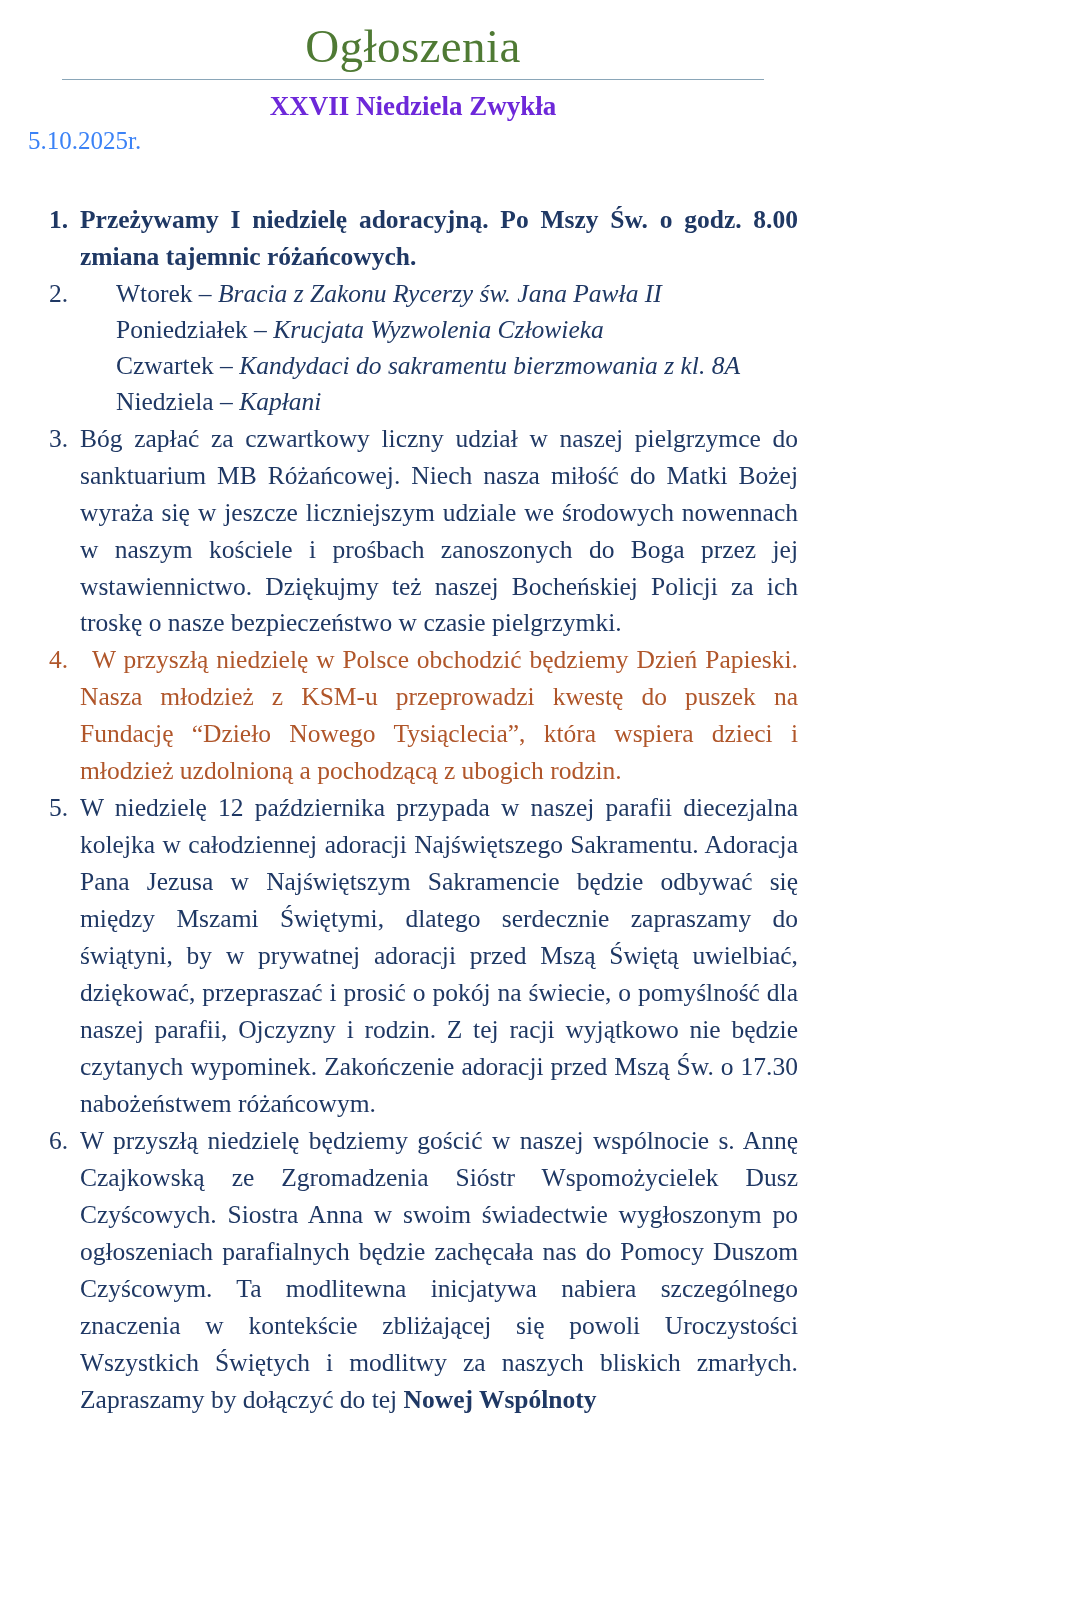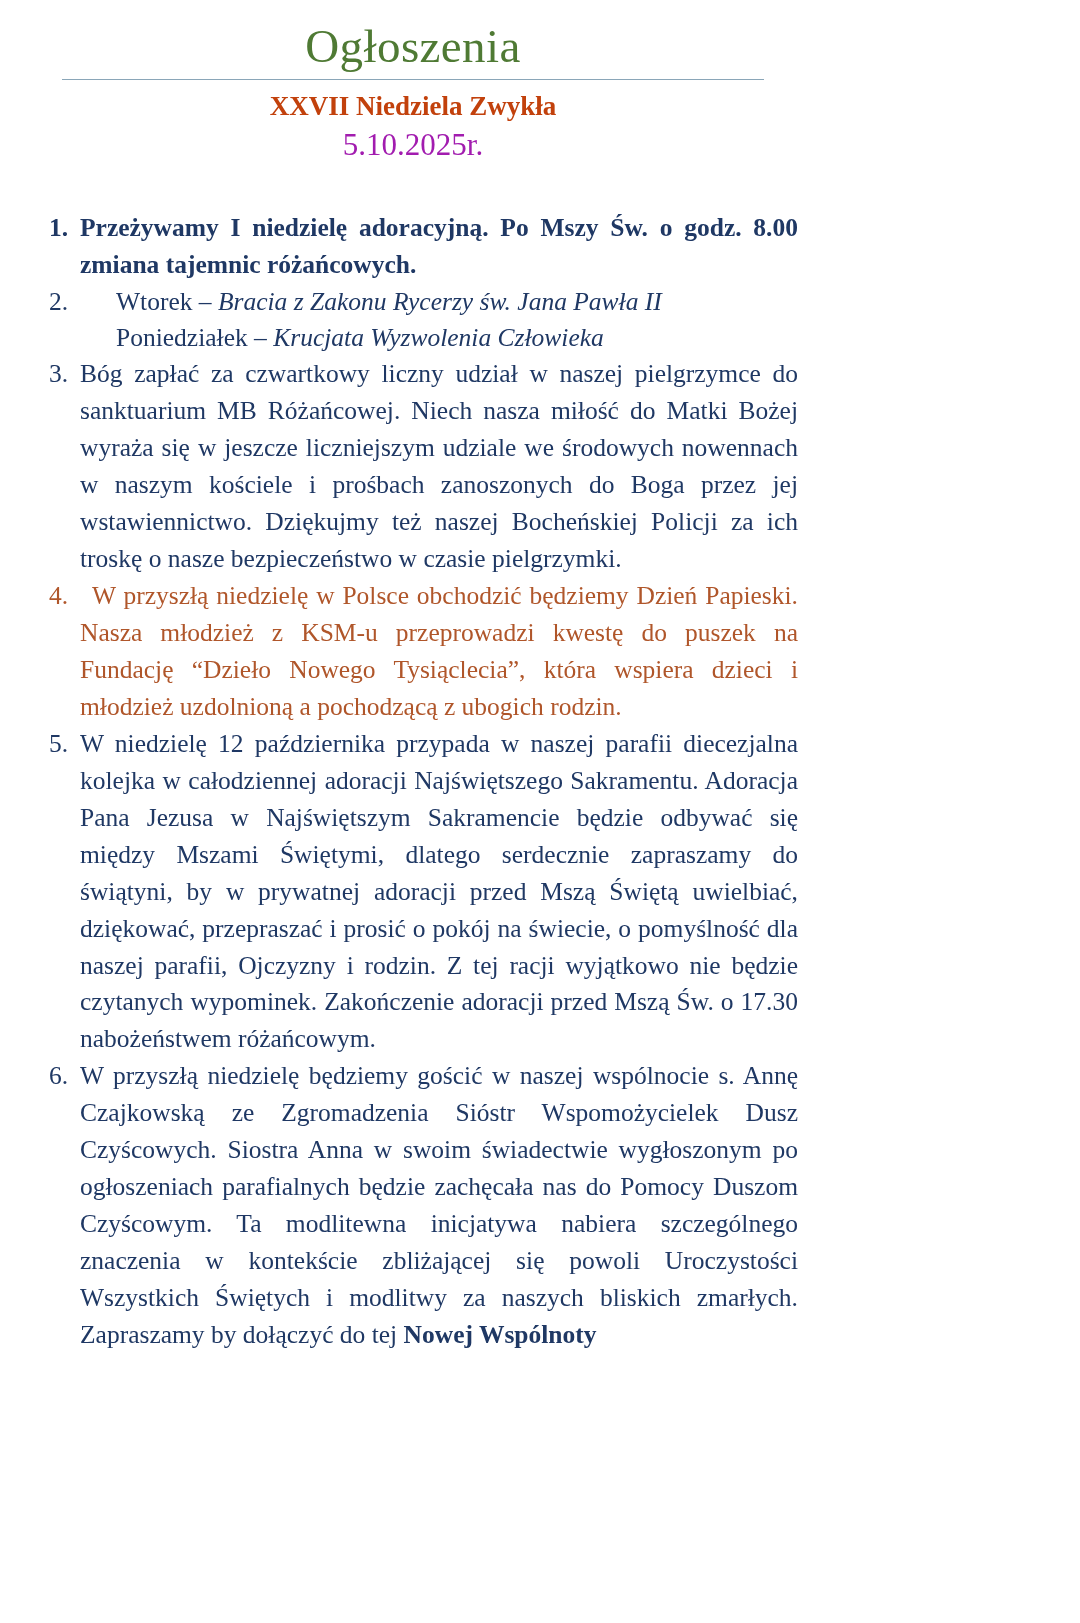--- a/index.html
+++ b/index.html
@@ -31,27 +31,26 @@
   }
   .title-rule {
     height: 0;
     border-top: 1.4px solid #8aa6b8;
     margin: 6px 34px 10px 34px;
   }
   .subtitle {
     text-align: center;
     font-size: 27px;
     font-weight: bold;
-    color: #c2410c;
+    color: #6d28d9;
     line-height: 1.25;
   }
   .subdate {
-    text-align: center;
-    font-size: 31px;
-    color: #a21caf;
+    font-size: 25px;
+    color: #3b82f6;
     line-height: 1.3;
     margin-top: 2px;
   }
   ol.announcements {
     list-style: none;
     margin: 44px 0 0 0;
     padding: 0;
   }
   ol.announcements > li {
     position: relative;
@@ -105,20 +104,22 @@
     <li class="bold">
       <span class="num">1.</span>
       <span class="body">Przeżywamy I niedzielę adoracyjną. Po Mszy Św. o godz. 8.00 zmiana tajemnic różańcowych.</span>
     </li>
 
     <li>
       <span class="num">2.</span>
       <ul class="daylist">
         <li><span>Wtorek –</span> <span class="it"> Bracia z Zakonu Rycerzy św. Jana Pawła II</span></li>
         <li><span>Poniedziałek –</span> <span class="it">Krucjata Wyzwolenia Człowieka</span></li>
+        <li><span>Czwartek –</span> <span class="it">Kandydaci do sakramentu bierzmowania z kl. 8A</span></li>
+        <li><span>Niedziela –</span> <span class="it">Kapłani</span></li>
       </ul>
     </li>
 
     <li>
       <span class="num">3.</span>
       <span class="body">Bóg zapłać za czwartkowy liczny udział w naszej pielgrzymce do sanktuarium MB Różańcowej. Niech nasza miłość do Matki Bożej wyraża się w jeszcze liczniejszym udziale we środowych nowennach w naszym kościele i prośbach zanoszonych do Boga przez jej wstawiennictwo. Dziękujmy też naszej Bocheńskiej Policji za ich troskę o nasze bezpieczeństwo w czasie pielgrzymki.</span>
     </li>
 
     <li class="brown">
       <span class="num">4.</span>

